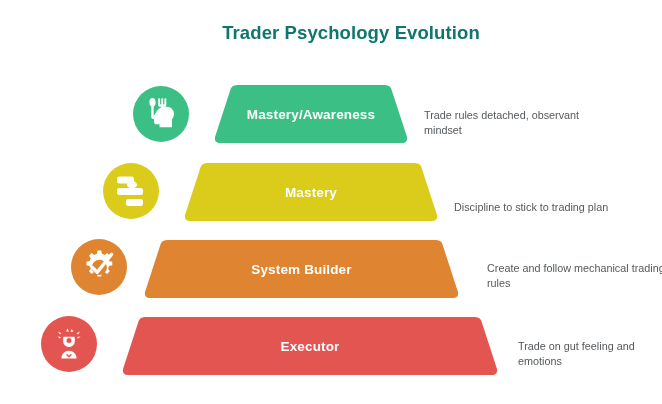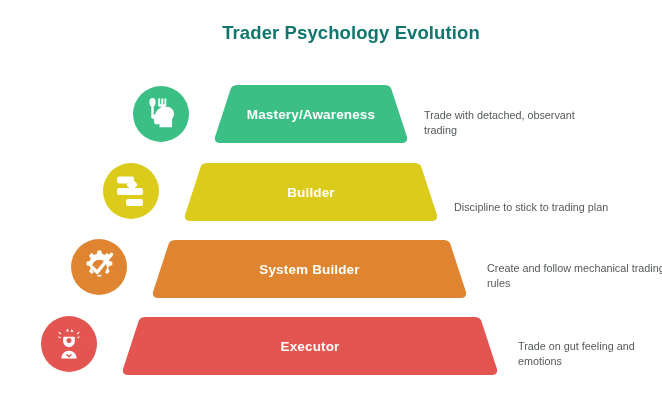--- a/index.html
+++ b/index.html
@@ -90,21 +90,21 @@
   #level-1 .band       { left: 208px; top: 85px; width: 206px; height: 58px; }
   #level-1 .desc       { left: 424px; top: 108px; width: 165px; }
 
   
   #level-2 .level-icon { left: 103px; top: 163px; width: 56px; height: 56px; }
   #level-2 .band       { left: 178px; top: 163px; width: 266px; height: 58px; }
   #level-2 .desc       { left: 454px; top: 200px; width: 175px; }
 
   
   #level-3 .level-icon { left: 71px; top: 239px; width: 56px; height: 56px; }
-  #level-3 .band       { left: 146px; top: 240px; width: 327px; height: 58px; }
+  #level-3 .band       { left: 138px; top: 240px; width: 327px; height: 58px; }
   #level-3 .desc       { left: 487px; top: 261px; width: 180px; }
 
   
   #level-4 .level-icon { left: 41px; top: 316px; width: 56px; height: 56px; }
   #level-4 .band       { left: 116px; top: 317px; width: 388px; height: 58px; }
   #level-4 .desc       { left: 518px; top: 339px; width: 160px; }
 </style>
 </head>
 <body>
 
@@ -130,39 +130,39 @@
                    0-4.3-3.3-7.7-7.5-7.7z" transform="translate(-4,0) scale(0.93) translate(2,1)"></path>
         </g>
       </svg>
     </div>
     <div class="band">
       <svg viewBox="0 0 206 58" preserveAspectRatio="none">
         <path d="M22,6 Q23,0 29,0 L177,0 Q183,0 184,6 L199,52 Q200,58 194,58 L12,58 Q6,58 7,52 Z" fill="#3BBF85"></path>
       </svg>
       <div class="band-label">Mastery/Awareness</div>
     </div>
-    <div class="desc">Trade with detached, observant trading</div>
+    <div class="desc">Trade rules detached, observant mindset</div>
   </div>
 
   <div class="level" id="level-2">
     <div class="level-icon" style="background:#DBCB1A;">
       <svg width="36" height="34" viewBox="0 0 36 34" aria-hidden="true">
         <g fill="#ffffff">
           <rect x="4" y="2.5" width="17" height="7" rx="2.2"></rect>
           <rect x="4" y="14" width="26" height="7" rx="2.2"></rect>
           <rect x="13" y="25" width="17" height="7" rx="2.2"></rect>
           <rect x="14.8" y="6.6" width="8.4" height="8.4" rx="1.4" transform="rotate(45 19 10.8)"></rect>
         </g>
       </svg>
     </div>
     <div class="band">
       <svg viewBox="0 0 266 58" preserveAspectRatio="none">
         <path d="M22,6 Q23,0 29,0 L237,0 Q243,0 244,6 L259,52 Q260,58 254,58 L12,58 Q6,58 7,52 Z" fill="#DBCB1A"></path>
       </svg>
-      <div class="band-label">Builder</div>
+      <div class="band-label">Mastery</div>
     </div>
     <div class="desc">Discipline to stick to trading plan</div>
   </div>
 
   <div class="level" id="level-3">
     <div class="level-icon" style="background:#DF8430;">
       <svg width="38" height="38" viewBox="0 0 38 38" aria-hidden="true">
         <g fill="#ffffff">
           <path d="M17.6 2.6h3.6l0.7 3.2c0.9 0.2 1.8 0.6 2.6 1.1l2.7-1.8 2.6 2.6
                    -1.8 2.7c0.5 0.8 0.9 1.6 1.1 2.6l3.2 0.7v3.6l-3.2 0.7

